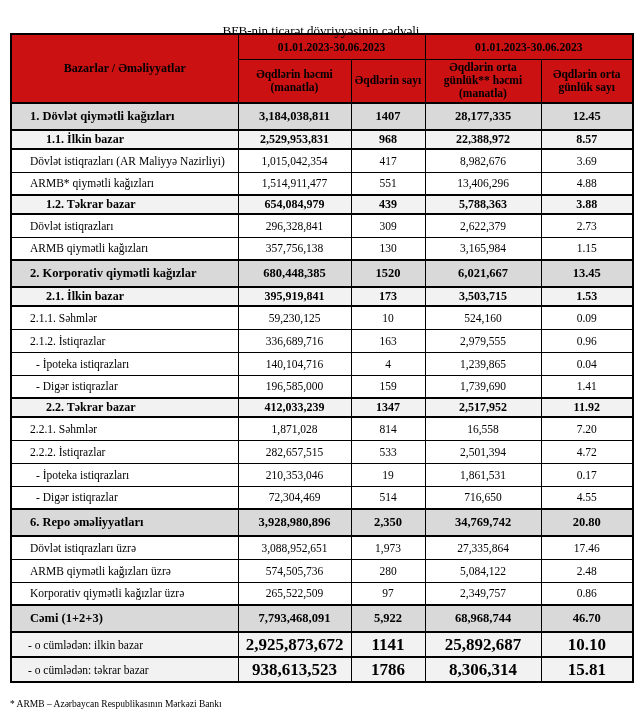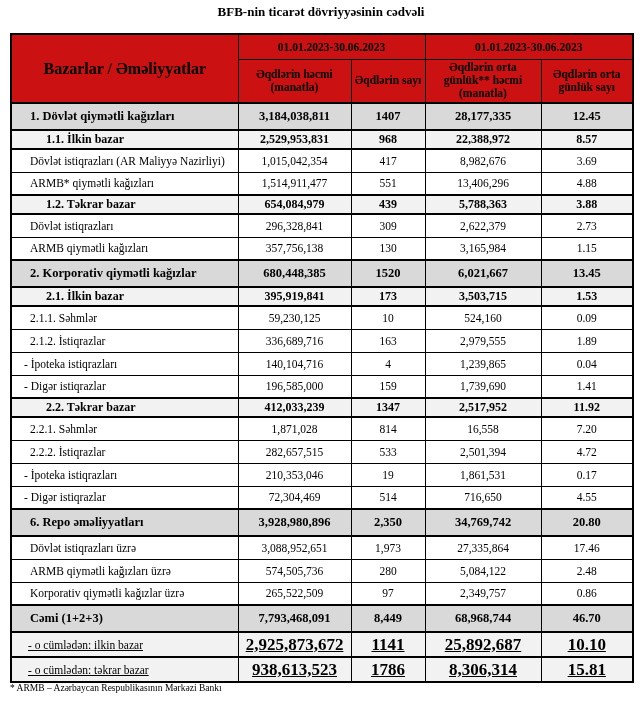--- a/index.html
+++ b/index.html
@@ -12,24 +12,24 @@
   * { box-sizing: border-box; }
   html, body {
     margin: 0; padding: 0;
     width: 642px; height: 714px;
     background: #ffffff;
     font-family: "Liberation Serif", serif;
     overflow: hidden;
   }
   .page { padding: 0 10px; }
   .title {
-    padding-top: 4px;
+    padding-top: 23px;
     height: 33px;
     text-align: center;
-    font-weight: bold;
+    font-weight: normal;
     font-size: 13px;
     color: #000;
   }
   table.tbl {
     border-collapse: collapse;
     table-layout: fixed;
     width: 622px;
     border: 2px solid var(--border);
   }
   th, td {
@@ -41,21 +41,21 @@
     background: var(--red);
     color: var(--header-text);
     font-weight: bold;
     font-size: 11.5px;
     text-align: center;
     vertical-align: middle;
   }
   thead tr.hdates { height: 25px; }
   thead tr.hsub { height: 44px; }
   thead tr.hsub th { border-bottom: 2px solid var(--border); line-height: 1.15; }
-  th.markets { font-size: 16px; }
+  th.markets { font-size: 12px; }
   td {
     font-size: 11.5px;
     text-align: center;
     vertical-align: middle;
     color: #000;
     background: #fff;
   }
   td.lbl { text-align: left; padding-left: 18px; }
   tr.section { height: 27px; }
   tr.section td {
@@ -69,31 +69,31 @@
   tr.sub td {
     background: var(--lightgray);
     font-weight: bold;
     font-size: 12px;
     border-top: 2px solid var(--border);
     border-bottom: 2px solid var(--border);
   }
   tr.sub td.lbl { padding-left: 34px; }
   tr.plain { height: 23px; margin-top: 46px; }
   tr.dash { height: 23px; }
-  tr.dash td.lbl { padding-left: 12px; }
-  tr.total { height: 25px; text-decoration: underline; }
+  tr.dash td.lbl { padding-left: 24px; }
+  tr.total { height: 25px; }
   tr.total td {
     background: var(--lightgray);
     font-weight: bold;
     font-size: 17px;
     border-top: 2px solid var(--border);
   }
   tr.total td.lbl { padding-left: 16px; font-weight: normal; font-size: 11.5px; }
   .footnote {
-    margin-top: 0;
+    margin-top: 16px;
     font-size: 9.5px;
     color: #000;
     text-align: left;
   }
 </style>
 </head>
 <body>
 
 <div class="page">
   <div class="title">BFB-nin ticarət dövriyyəsinin cədvəli</div>
@@ -188,21 +188,21 @@
           <td>59,230,125</td>
           <td>10</td>
           <td>524,160</td>
           <td>0.09</td>
         </tr>
         <tr class="plain">
           <td class="lbl">2.1.2. İstiqrazlar</td>
           <td>336,689,716</td>
           <td>163</td>
           <td>2,979,555</td>
-          <td>1.89</td>
+          <td>0.96</td>
         </tr>
         <tr class="dash">
           <td class="lbl">- İpoteka istiqrazları</td>
           <td>140,104,716</td>
           <td>4</td>
           <td>1,239,865</td>
           <td>0.04</td>
         </tr>
         <tr class="dash">
           <td class="lbl">- Digər istiqrazlar</td>
@@ -270,21 +270,21 @@
         <tr class="plain">
           <td class="lbl">Korporativ qiymətli kağızlar üzrə</td>
           <td>265,522,509</td>
           <td>97</td>
           <td>2,349,757</td>
           <td>0.86</td>
         </tr>
         <tr class="section">
           <td class="lbl">Cəmi (1+2+3)</td>
           <td>7,793,468,091</td>
-          <td>8,449</td>
+          <td>5,922</td>
           <td>68,968,744</td>
           <td>46.70</td>
         </tr>
         <tr class="total">
           <td class="lbl">- o cümlədən: ilkin bazar</td>
           <td>2,925,873,672</td>
           <td>1141</td>
           <td>25,892,687</td>
           <td>10.10</td>
         </tr>

